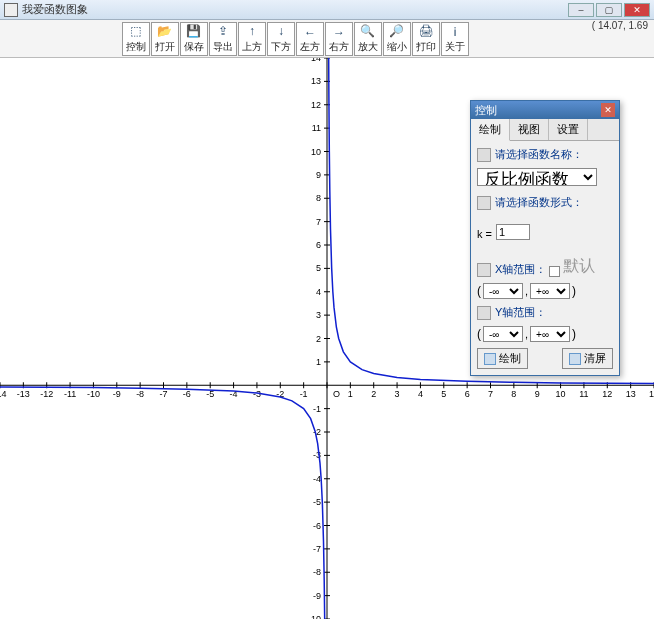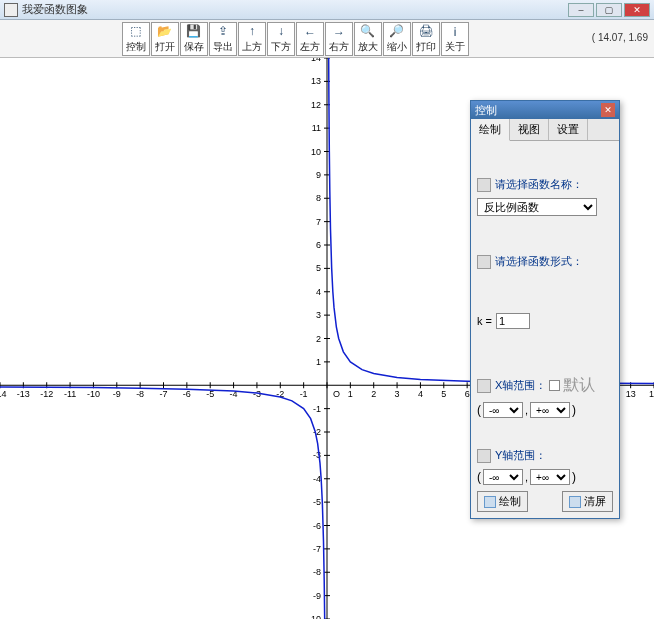--- a/index.html
+++ b/index.html
@@ -8,36 +8,36 @@
   .titlebar { height: 20px; background: linear-gradient(#e8f0fa, #d0e0f0); border-bottom: 1px solid #a0b0c0; display: flex; align-items: center; padding: 8px 4px; color: #333; }
   .titlebar .app-icon { width: 14px; height: 14px; margin-right: 4px; border: 1px solid #666; background: #eee; }
   .titlebar .spacer { flex: 1; }
   .winbtn { width: 26px; height: 14px; background: #e0e6f0; border: 1px solid #8aa; margin-left: 2px; display: flex; align-items: center; justify-content: center; font-size: 9px; cursor: pointer; }
   .winbtn.close { background: #d04040; color: #fff; }
   
   .toolbar { height: 38px; background: #f4f4f4; border-bottom: 1px solid #bbb; display: flex; align-items: center; padding-left: 122px; position: relative; }
   .tbbtn { width: 28px; height: 34px; border: 1px solid #999; background: #fff; margin-right: 1px; display: flex; flex-direction: column; align-items: center; justify-content: center; cursor: pointer; }
   .tbbtn .ico { width: 16px; height: 16px; display: flex; align-items: center; justify-content: center; font-size: 12px; color: #246; }
   .tbbtn .lbl { font-size: 10px; color: #222; margin-top: 1px; }
-  .coord { position: absolute; right: 6px; top: 12px; font-size: 10px; color: #333; }
+  .coord { position: absolute; right: 6px; top: 0; font-size: 10px; color: #333; }
   
   .plot { position: absolute; top: 58px; left: 0; right: 0; bottom: 0; background: #fff; }
   
   .panel { position: absolute; top: 100px; left: 470px; width: 150px; background: #f0f0f0; border: 1px solid #3a6ea5; box-shadow: 2px 2px 6px rgba(0,0,0,.3); font-size: 11px; }
   .panel-title { height: 18px; background: linear-gradient(#5a8ed0, #3a6ea5); color: #fff; display: flex; align-items: center; padding: 0 4px; }
   .panel-title .spacer { flex: 1; }
   .panel-close { width: 14px; height: 14px; background: #d06050; color: #fff; display: flex; align-items: center; justify-content: center; font-size: 9px; cursor: pointer; }
   .panel-tabs { display: flex; background: #e8e8e8; border-bottom: 1px solid #aaa; }
   .ptab { padding: 3px 8px; border-right: 1px solid #bbb; cursor: pointer; }
   .ptab.active { background: #f0f0f0; border-bottom: 1px solid #f0f0f0; margin-bottom: -1px; }
   .panel-body { padding: 6px; }
-  .prow { margin-bottom: 6px; display: flex; align-items: center; flex-wrap: wrap; margin-top: 30px; }
+  .prow { margin-bottom: 6px; display: flex; align-items: flex-end; flex-wrap: wrap; }
   .picon { width: 14px; height: 14px; background: #ddd; border: 1px solid #999; margin-right: 4px; display: inline-block; }
   .plabel { color: #003388; font-size: 11px; }
-  .psel { width: 120px; height: 18px; border: 1px solid #888; background: #fff; font-size: 11px; padding: 0 2px; }
+  .psel { width: 120px; height: 18px; border: 1px solid #888; background: #fff; font-size: 17px; padding: 0 2px; }
   .pinput { width: 34px; height: 16px; border: 1px solid #888; background: #fff; font-size: 11px; padding: 0 2px; }
   .range-row { display: flex; align-items: center; gap: 2px; margin-bottom: 6px; }
   .rbra { font-size: 12px; }
   .rsel { width: 40px; height: 16px; border: 1px solid #888; background: #fff; font-size: 10px; padding: 0 1px; }
   .pbtn { border: 1px solid #888; background: #eee; padding: 2px 6px; cursor: pointer; display: flex; align-items: center; gap: 3px; font-size: 11px; }
   .pbtn .bi { width: 12px; height: 12px; background: #cde; border: 1px solid #69c; }
   .btnrow { display: flex; justify-content: space-between; margin-top: 4px; }
   .chk { width: 11px; height: 11px; border: 1px solid #888; background: #fff; display: inline-block; }
   .muted { color: #999; font-size: 16px; }
 </style>

